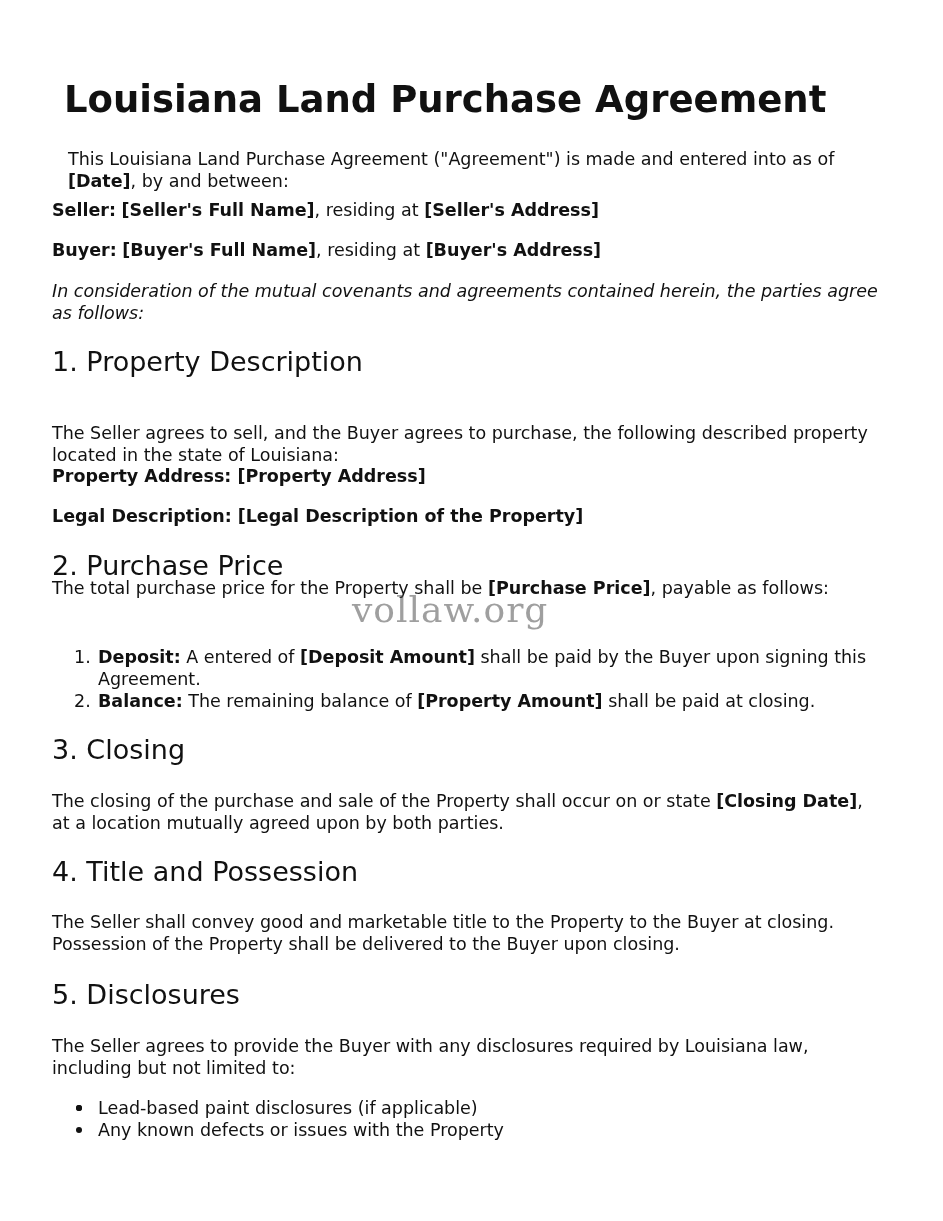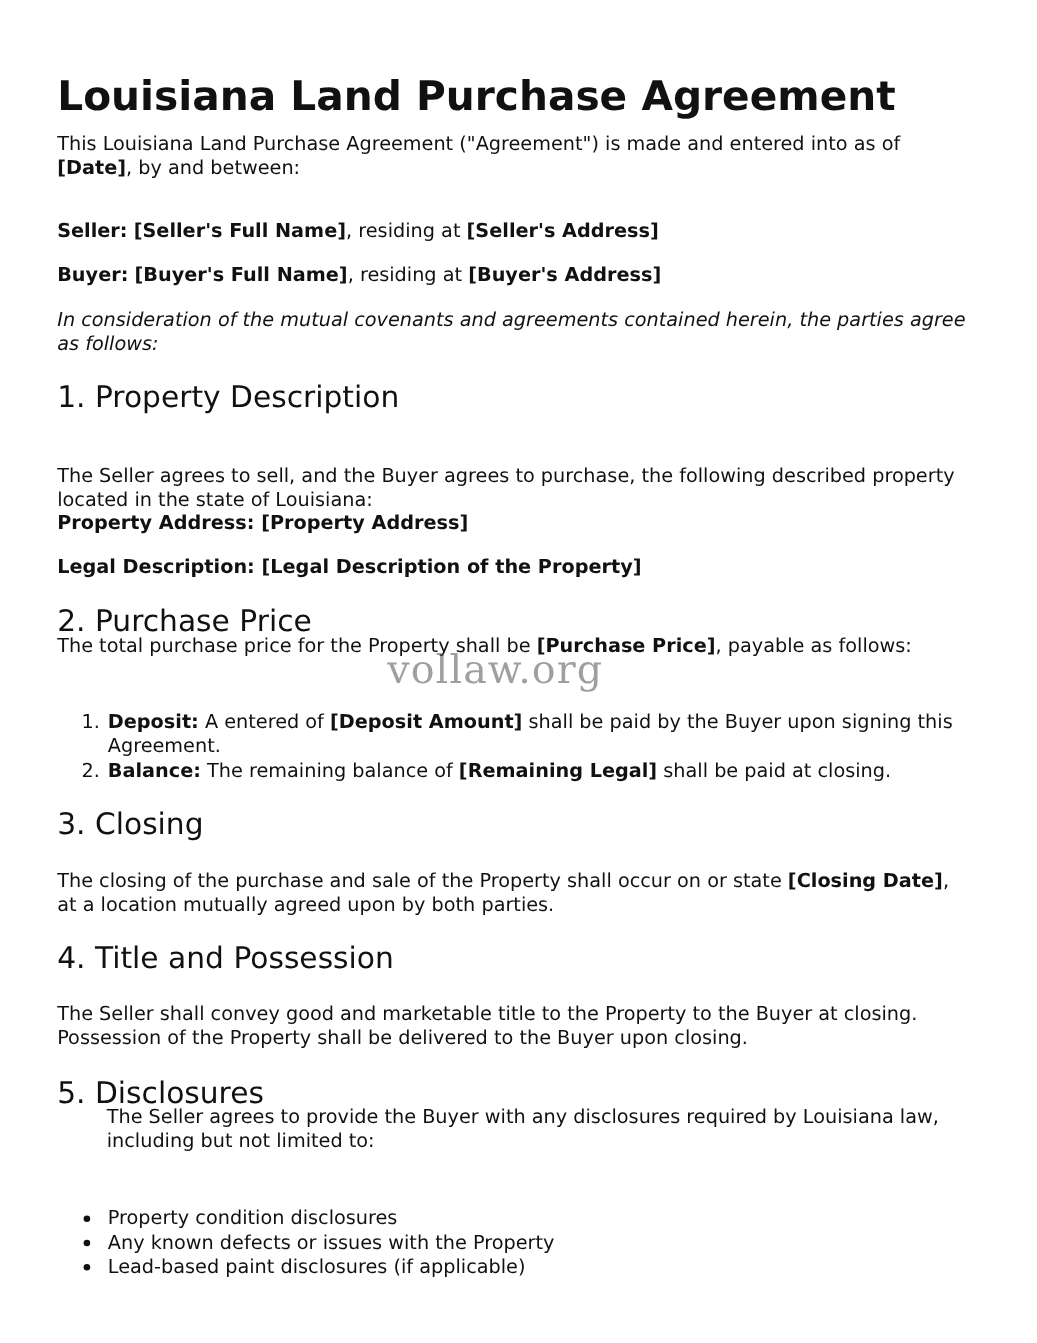--- a/index.html
+++ b/index.html
@@ -1,40 +1,40 @@
 <!DOCTYPE html>
 <html><head>
 <meta charset="utf-8">
 <style>
   html, body { margin: 0; padding: 0; background: #ffffff; }
   body {
     width: 943px; height: 1221px; overflow: hidden; position: relative;
     font-family: "DejaVu Sans", sans-serif; color: #111111;
   }
   .page { position: absolute; left: 52px; top: 0; width: 840px; }
-  h1 { position: absolute; top: 66px; left: 0; margin: 0; font-size: 37px; font-weight: bold; line-height: 44px; white-space: nowrap; }
+  h1 { position: absolute; top: 66px; left: 0; margin: 12px; font-size: 37px; font-weight: bold; line-height: 44px; white-space: nowrap; }
   h2 { position: absolute; left: 0; margin: 0; font-size: 27px; font-weight: normal; line-height: 32px; white-space: nowrap; }
   p { position: absolute; left: 0; margin: 0; font-size: 17.5px; line-height: 22px; width: 830px; }
   b { font-weight: bold; }
   ol, ul { position: absolute; left: 0; margin: 0; padding: 0; list-style: none; font-size: 17.5px; line-height: 22px; width: 830px; }
   li { position: relative; padding-left: 46px; }
   .num { position: absolute; left: 22px; }
   .bullet { position: absolute; left: 24px; top: 8px; width: 6px; height: 6px; background: #111; border-radius: 50%; }
   .watermark {
     position: absolute; left: 352px; top: 594px; font-family: "DejaVu Serif", serif;
     font-size: 36px; color: rgba(80,80,80,0.55); letter-spacing: 1px; line-height: 32px;
   }
 </style>
 </head>
 <body>
 
 <div class="page">
   <h1>Louisiana Land Purchase Agreement</h1>
 
-  <p style="top:120px;"><span>This Louisiana Land Purchase Agreement ("Agreement") is made and entered into as of </span><b>[Date]</b><span>, by and between:</span></p>
+  <p style="top:148px;margin-left:16px;"><span>This Louisiana Land Purchase Agreement ("Agreement") is made and entered into as of </span><b>[Date]</b><span>, by and between:</span></p>
 
   <p style="top:199px;"><b>Seller:</b> <b>[Seller's Full Name]</b><span>, residing at </span><b>[Seller's Address]</b></p>
 
   <p style="top:239px;"><b>Buyer:</b> <b>[Buyer's Full Name]</b><span>, residing at </span><b>[Buyer's Address]</b></p>
 
   <p style="top:280px;font-style:italic;">In consideration of the mutual covenants and agreements contained herein, the parties agree as follows:</p>
 
   <h2 style="top:346px;">1. Property Description</h2>
   <p style="top:402px;margin-top:20px;">The Seller agrees to sell, and the Buyer agrees to purchase, the following described property located in the state of Louisiana:</p>
   <p style="top:465px;"><b>Property Address: [Property Address]</b></p>
@@ -43,33 +43,33 @@
   <h2 style="top:550px;">2. Purchase Price</h2>
   <p style="top:577px;"><span>The total purchase price for the Property shall be </span><b>[Purchase Price]</b><span>, payable as follows:</span></p>
 
   <ol style="top:646px;">
     <li>
       <span class="num">1.</span>
       <b>Deposit:</b><span> A entered of </span><b>[Deposit Amount]</b><span> shall be paid by the Buyer upon signing this Agreement.</span>
     </li>
     <li>
       <span class="num">2.</span>
-      <b>Balance:</b><span> The remaining balance of </span><b>[Remaining Legal]</b><span> shall be paid at closing.</span>
+      <b>Balance:</b><span> The remaining balance of </span><b>[Property Amount]</b><span> shall be paid at closing.</span>
     </li>
   </ol>
 
   <h2 style="top:734px;">3. Closing</h2>
   <p style="top:790px;"><span>The closing of the purchase and sale of the Property shall occur on or state </span><b>[Closing Date]</b><span>, at a location mutually agreed upon by both parties.</span></p>
 
   <h2 style="top:856px;">4. Title and Possession</h2>
   <p style="top:911px;">The Seller shall convey good and marketable title to the Property to the Buyer at closing. Possession of the Property shall be delivered to the Buyer upon closing.</p>
 
   <h2 style="top:979px;">5. Disclosures</h2>
-  <p style="top:1005px;margin-left:45px;">The Seller agrees to provide the Buyer with any disclosures required by Louisiana law, including but not limited to:</p>
+  <p style="top:1035px;">The Seller agrees to provide the Buyer with any disclosures required by Louisiana law, including but not limited to:</p>
 
   <ul style="top:1097px;">
-    <li><span class="bullet"></span><span>Property condition disclosures</span></li>
+    <li><span class="bullet"></span></li>
+    <li><span class="bullet"></span><span>Lead-based paint disclosures (if applicable)</span></li>
     <li><span class="bullet"></span><span>Any known defects or issues with the Property</span></li>
-    <li><span class="bullet"></span><span>Lead-based paint disclosures (if applicable)</span></li>
   </ul>
 </div>
 
 <div class="watermark">vollaw.org</div>
 
 </body></html>

